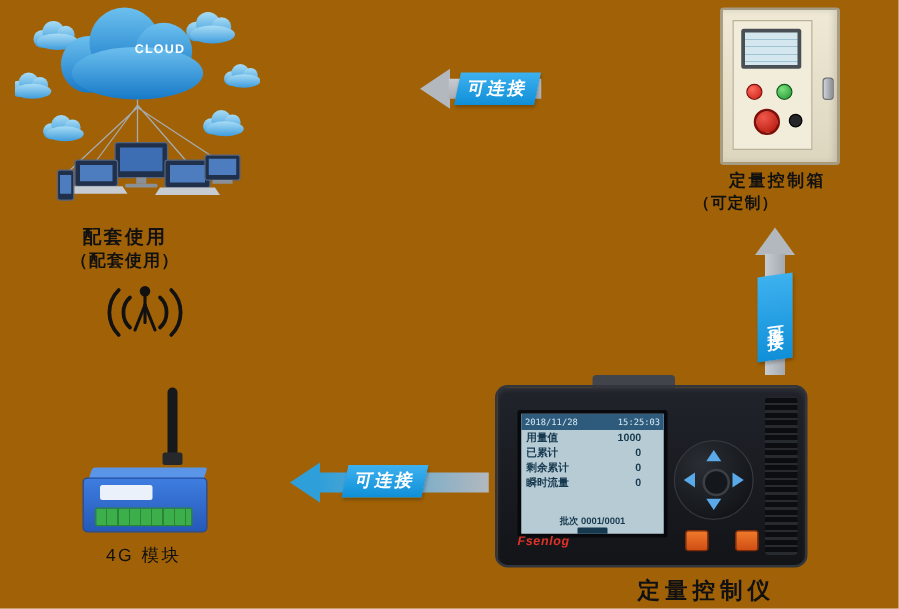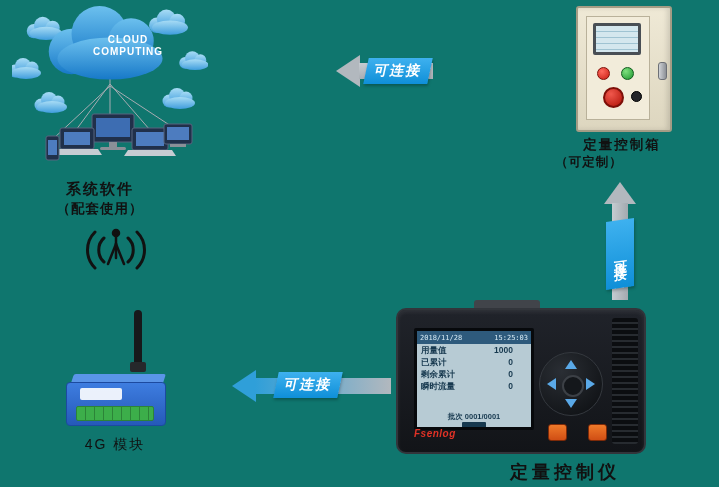--- a/index.html
+++ b/index.html
@@ -1,16 +1,16 @@
 <!DOCTYPE html>
 <html><head>
 <meta charset="utf-8">
 <style>
   html,body{margin:0;padding:0;background:#fff;}
-  .stage{position:relative;width:719px;height:487px;background:#0f766e;overflow:hidden;
+  .stage{position:relative;width:719px;height:487px;background:#a16207;overflow:hidden;
          font-family:"Liberation Sans","DejaVu Sans",sans-serif;color:#111;}
   .abs{position:absolute;}
 
   
   .cloud-wrap{left:12px;top:4px;width:196px;height:172px;}
   .cloud-title{left:56px;top:30px;width:120px;text-align:center;color:#ffffff;
                font-weight:bold;font-size:10px;letter-spacing:1px;line-height:12px;z-index:3;}
   .sys-cap1{left:20px;top:180px;width:160px;text-align:center;font-weight:bold;font-size:15px;letter-spacing:2px;}
   .sys-cap2{left:20px;top:200px;width:160px;text-align:center;font-weight:bold;font-size:13.5px;letter-spacing:1px;}
 
@@ -145,24 +145,23 @@
         <rect x="36" y="136" width="9" height="15" fill="#4d7cbf"></rect>
       </g>
       <g>
         <rect x="152" y="120" width="28" height="20" rx="2" fill="#20304a" stroke="#56657e"></rect>
         <rect x="155" y="123" width="22" height="13" fill="#4d7cbf"></rect>
         <rect x="158" y="140" width="16" height="3" fill="#8a9098"></rect>
       </g>
     </svg>
     <div class="abs cloud-title">
       <div>CLOUD</div>
-      <div>COMPUTING</div>
     </div>
   </div>
-  <div class="abs sys-cap1">系统软件</div>
+  <div class="abs sys-cap1">配套使用</div>
   <div class="abs sys-cap2">（配套使用）</div>
 
   <svg class="abs wifi-svg" width="64" height="56" viewBox="0 0 64 56">
     <g stroke="#111" stroke-width="3" stroke-linecap="round" fill="none">
       <path d="M20 14 C13 20 13 32 20 38"></path>
       <path d="M11 8 C1 18 1 34 11 44"></path>
       <path d="M44 14 C51 20 51 32 44 38"></path>
       <path d="M53 8 C63 18 63 34 53 44"></path>
     </g>
     <g stroke="#111" stroke-width="2.5" stroke-linecap="round" fill="none">

